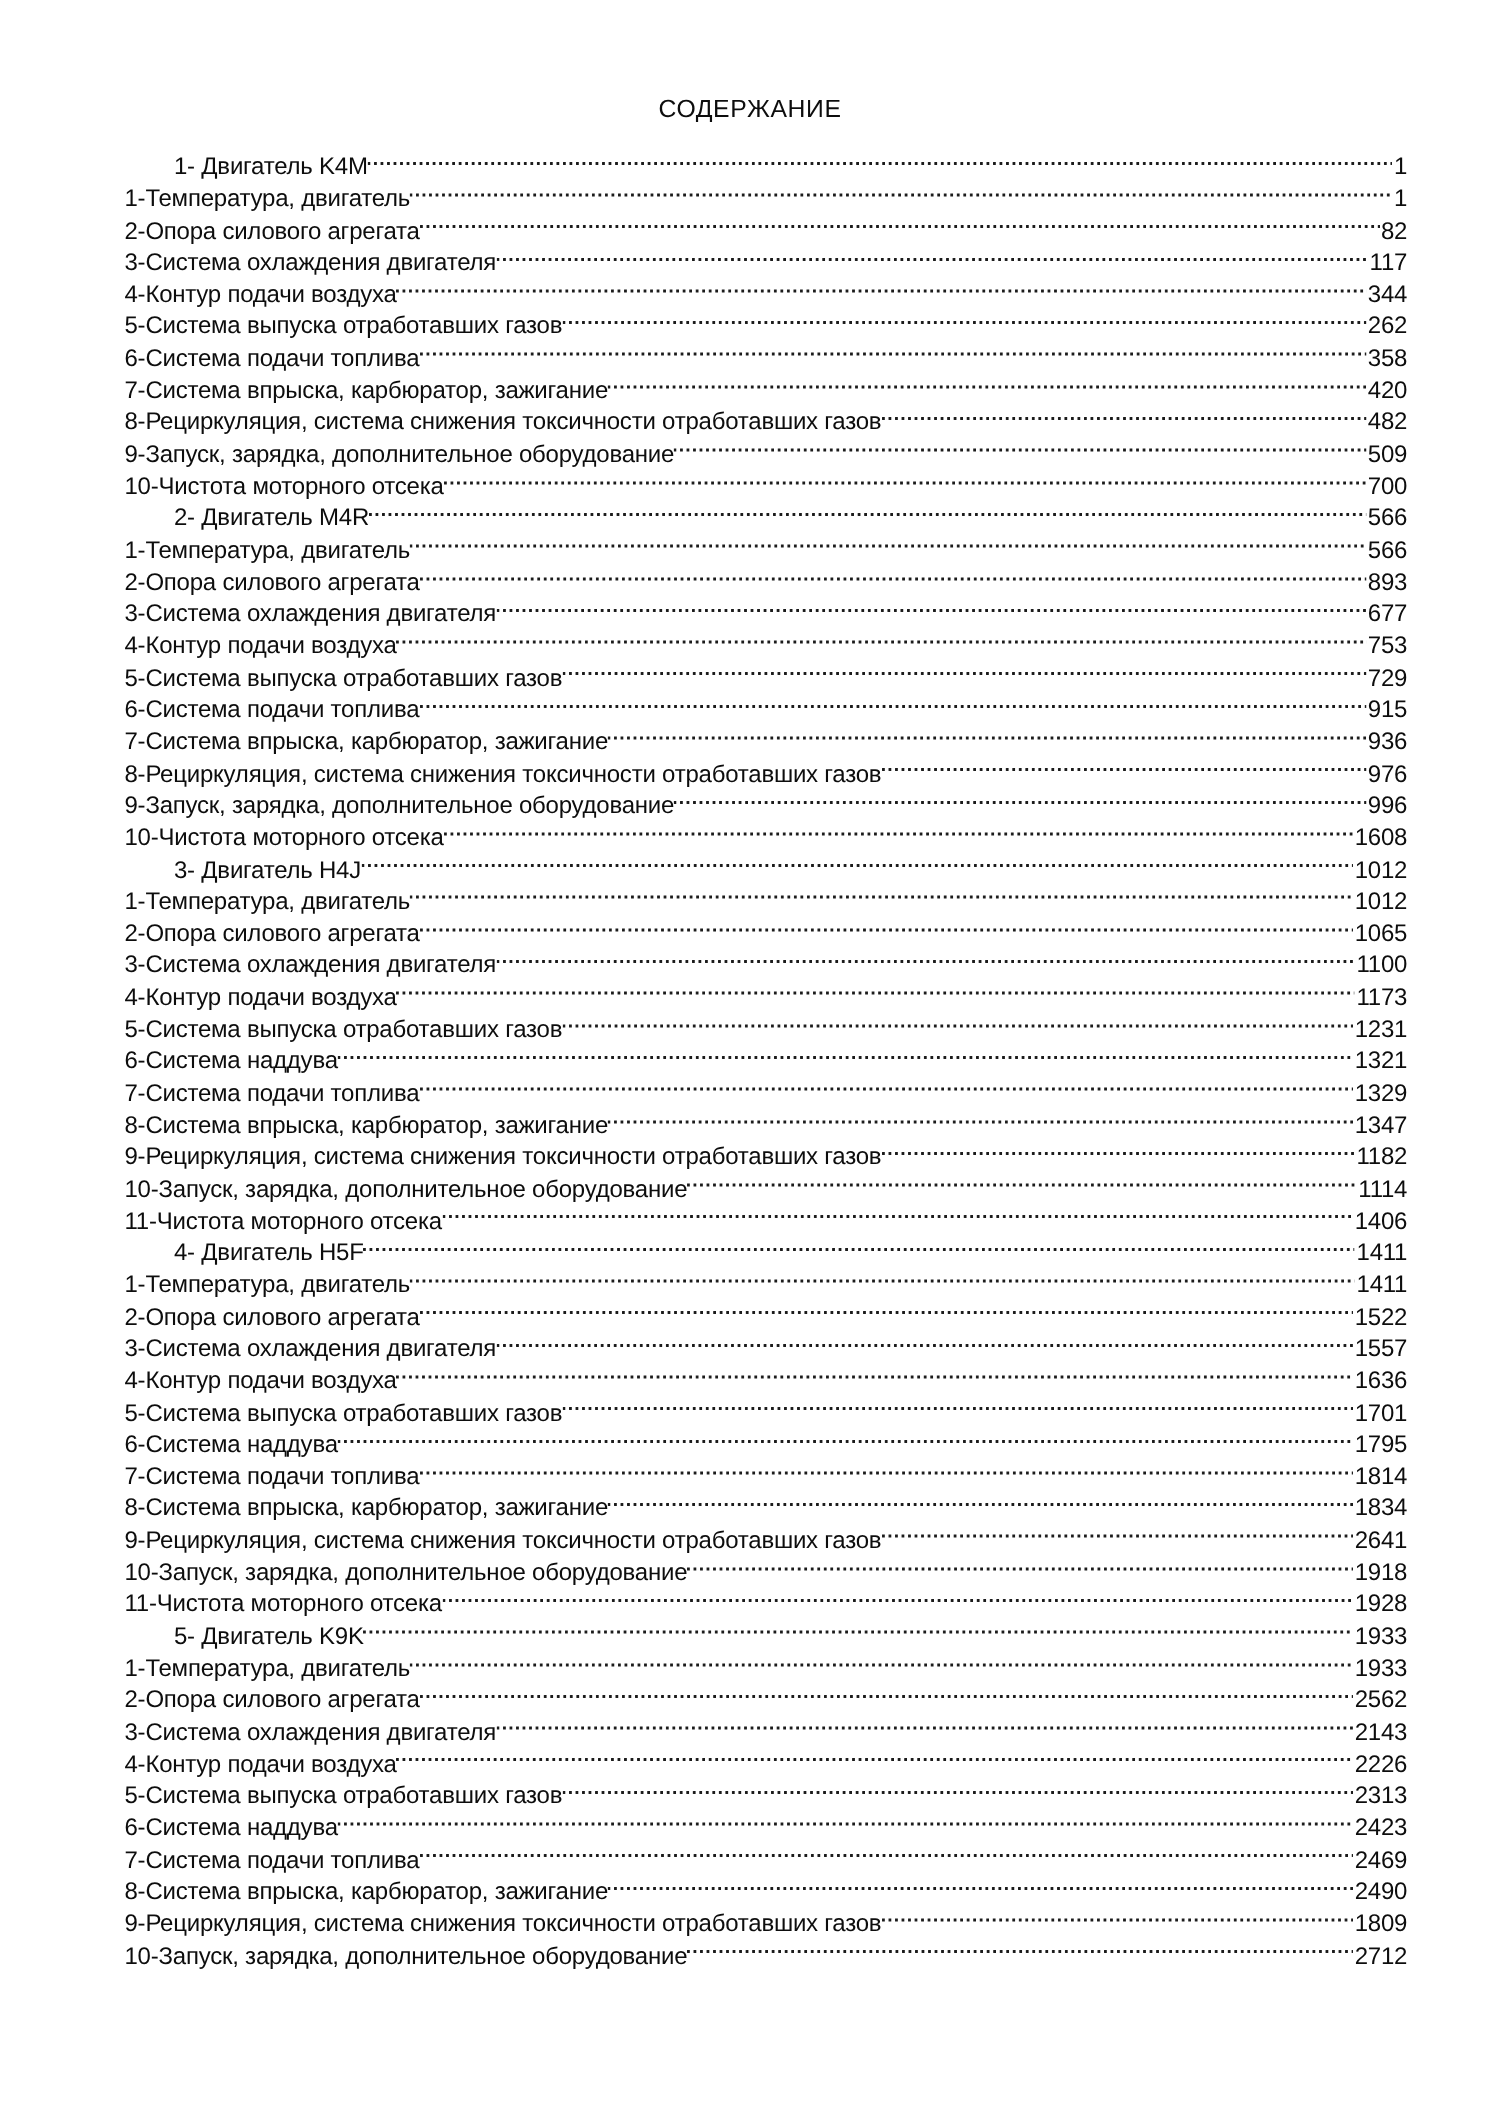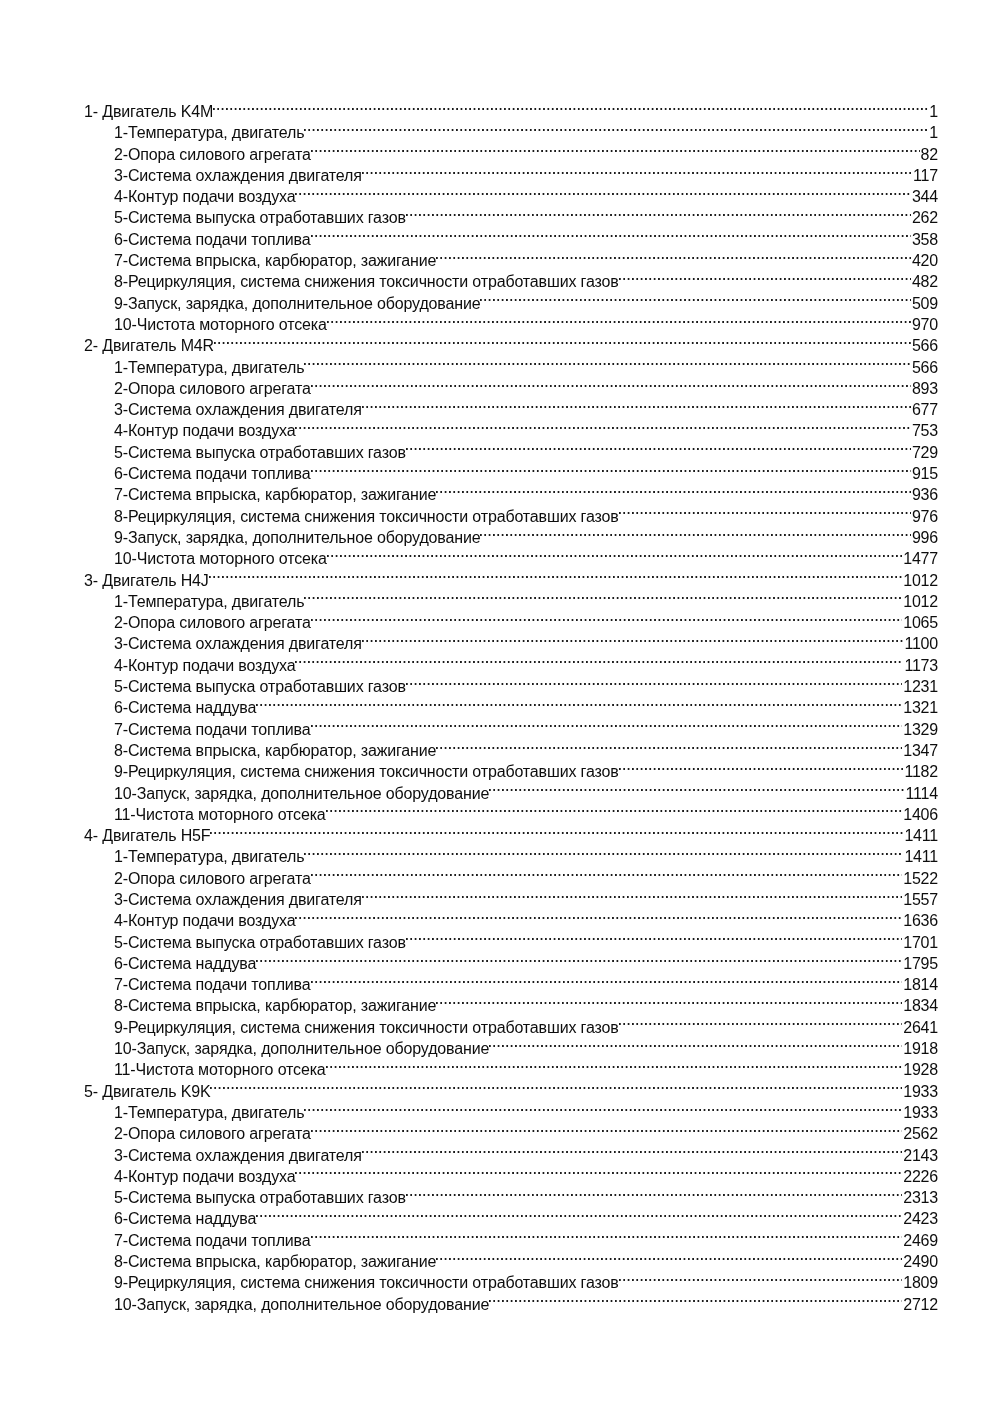--- a/index.html
+++ b/index.html
@@ -50,24 +50,24 @@
     display: flex;
     align-items: baseline;
     height: 21.3px;
     line-height: 21.3px;
     font-size: 16px;
     color: #0d0d0d;
     white-space: nowrap;
   }
 
   .toc-row.level-1 {
-    padding-left: 84px;
+    padding-left: 116px;
   }
   .toc-row.level-2 {
-    padding-left: 114px;
+    padding-left: 83px;
   }
 
   .toc-label {
     flex: 0 0 auto;
     letter-spacing: -0.15px;
   }
 
   .toc-leader {
     flex: 1 1 auto;
     min-width: 6px;
@@ -95,20 +95,21 @@
     padding-left: 1px;
     padding-right: 62px;
     letter-spacing: -0.2px;
   }
 </style>
 </head>
 <body>
 
 <div class="page">
 
+  <div class="doc-title">СОДЕРЖАНИЕ</div>
 
   <div class="toc">
       <div class="toc-row level-1">
         <span class="toc-label">1- Двигатель K4M</span>
         <span class="toc-leader"></span>
         <span class="toc-page">1</span>
       </div>
       <div class="toc-row level-2">
         <span class="toc-label">1-Температура, двигатель</span>
         <span class="toc-leader"></span>
@@ -150,21 +151,21 @@
         <span class="toc-page">482</span>
       </div>
       <div class="toc-row level-2">
         <span class="toc-label">9-Запуск, зарядка, дополнительное оборудование</span>
         <span class="toc-leader"></span>
         <span class="toc-page">509</span>
       </div>
       <div class="toc-row level-2">
         <span class="toc-label">10-Чистота моторного отсека</span>
         <span class="toc-leader"></span>
-        <span class="toc-page">970</span>
+        <span class="toc-page">700</span>
       </div>
       <div class="toc-row level-1">
         <span class="toc-label">2- Двигатель M4R</span>
         <span class="toc-leader"></span>
         <span class="toc-page">566</span>
       </div>
       <div class="toc-row level-2">
         <span class="toc-label">1-Температура, двигатель</span>
         <span class="toc-leader"></span>
         <span class="toc-page">566</span>
@@ -205,21 +206,21 @@
         <span class="toc-page">976</span>
       </div>
       <div class="toc-row level-2">
         <span class="toc-label">9-Запуск, зарядка, дополнительное оборудование</span>
         <span class="toc-leader"></span>
         <span class="toc-page">996</span>
       </div>
       <div class="toc-row level-2">
         <span class="toc-label">10-Чистота моторного отсека</span>
         <span class="toc-leader"></span>
-        <span class="toc-page">1477</span>
+        <span class="toc-page">1608</span>
       </div>
       <div class="toc-row level-1">
         <span class="toc-label">3- Двигатель H4J</span>
         <span class="toc-leader"></span>
         <span class="toc-page">1012</span>
       </div>
       <div class="toc-row level-2">
         <span class="toc-label">1-Температура, двигатель</span>
         <span class="toc-leader"></span>
         <span class="toc-page">1012</span>

